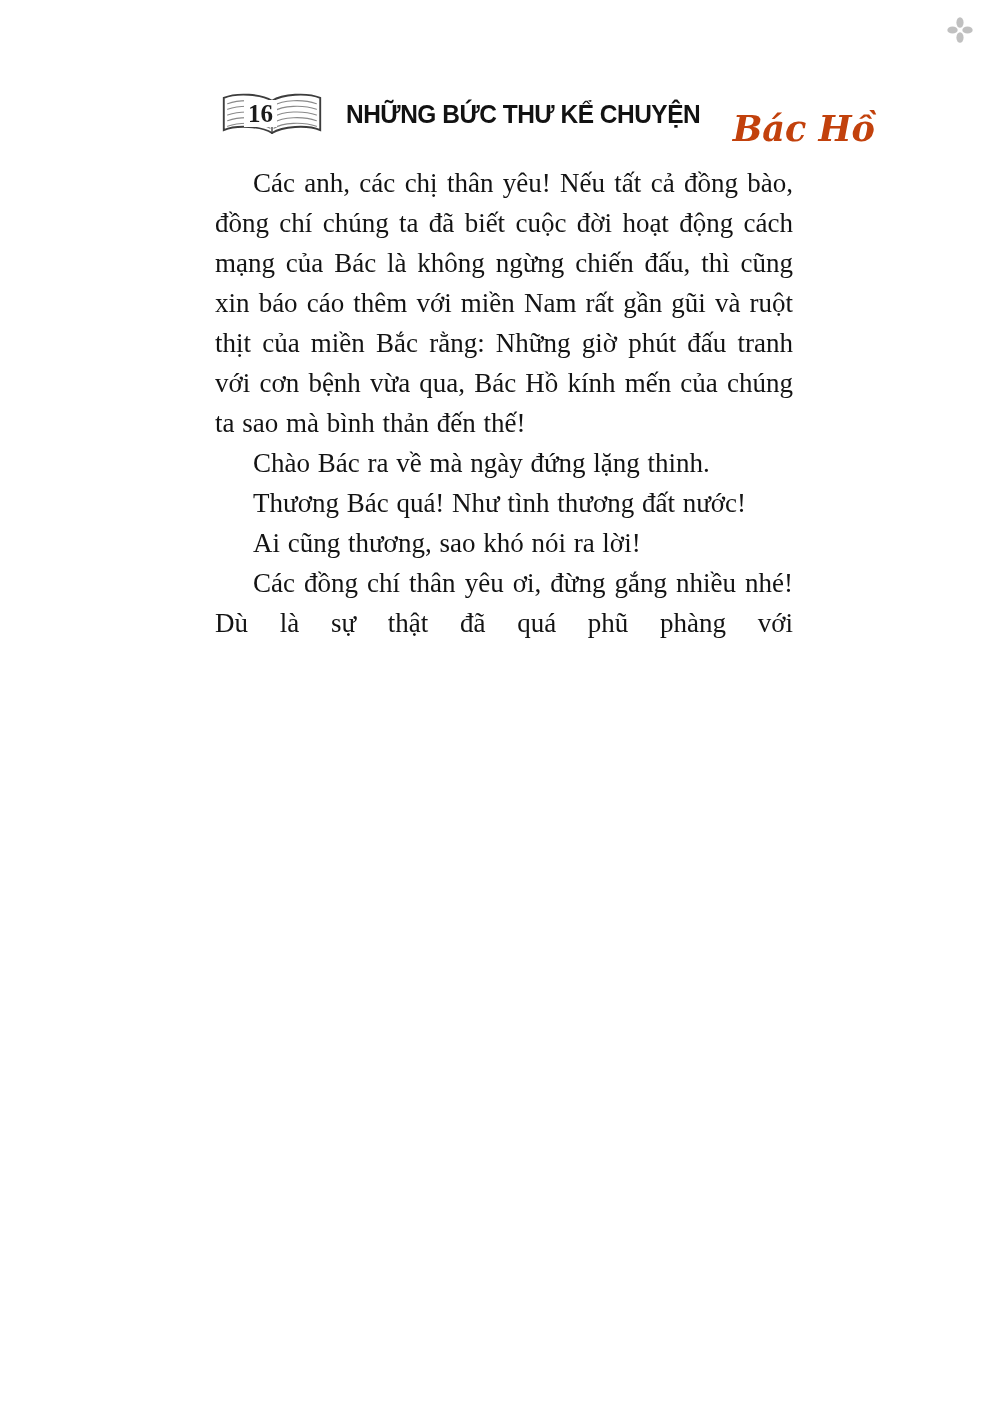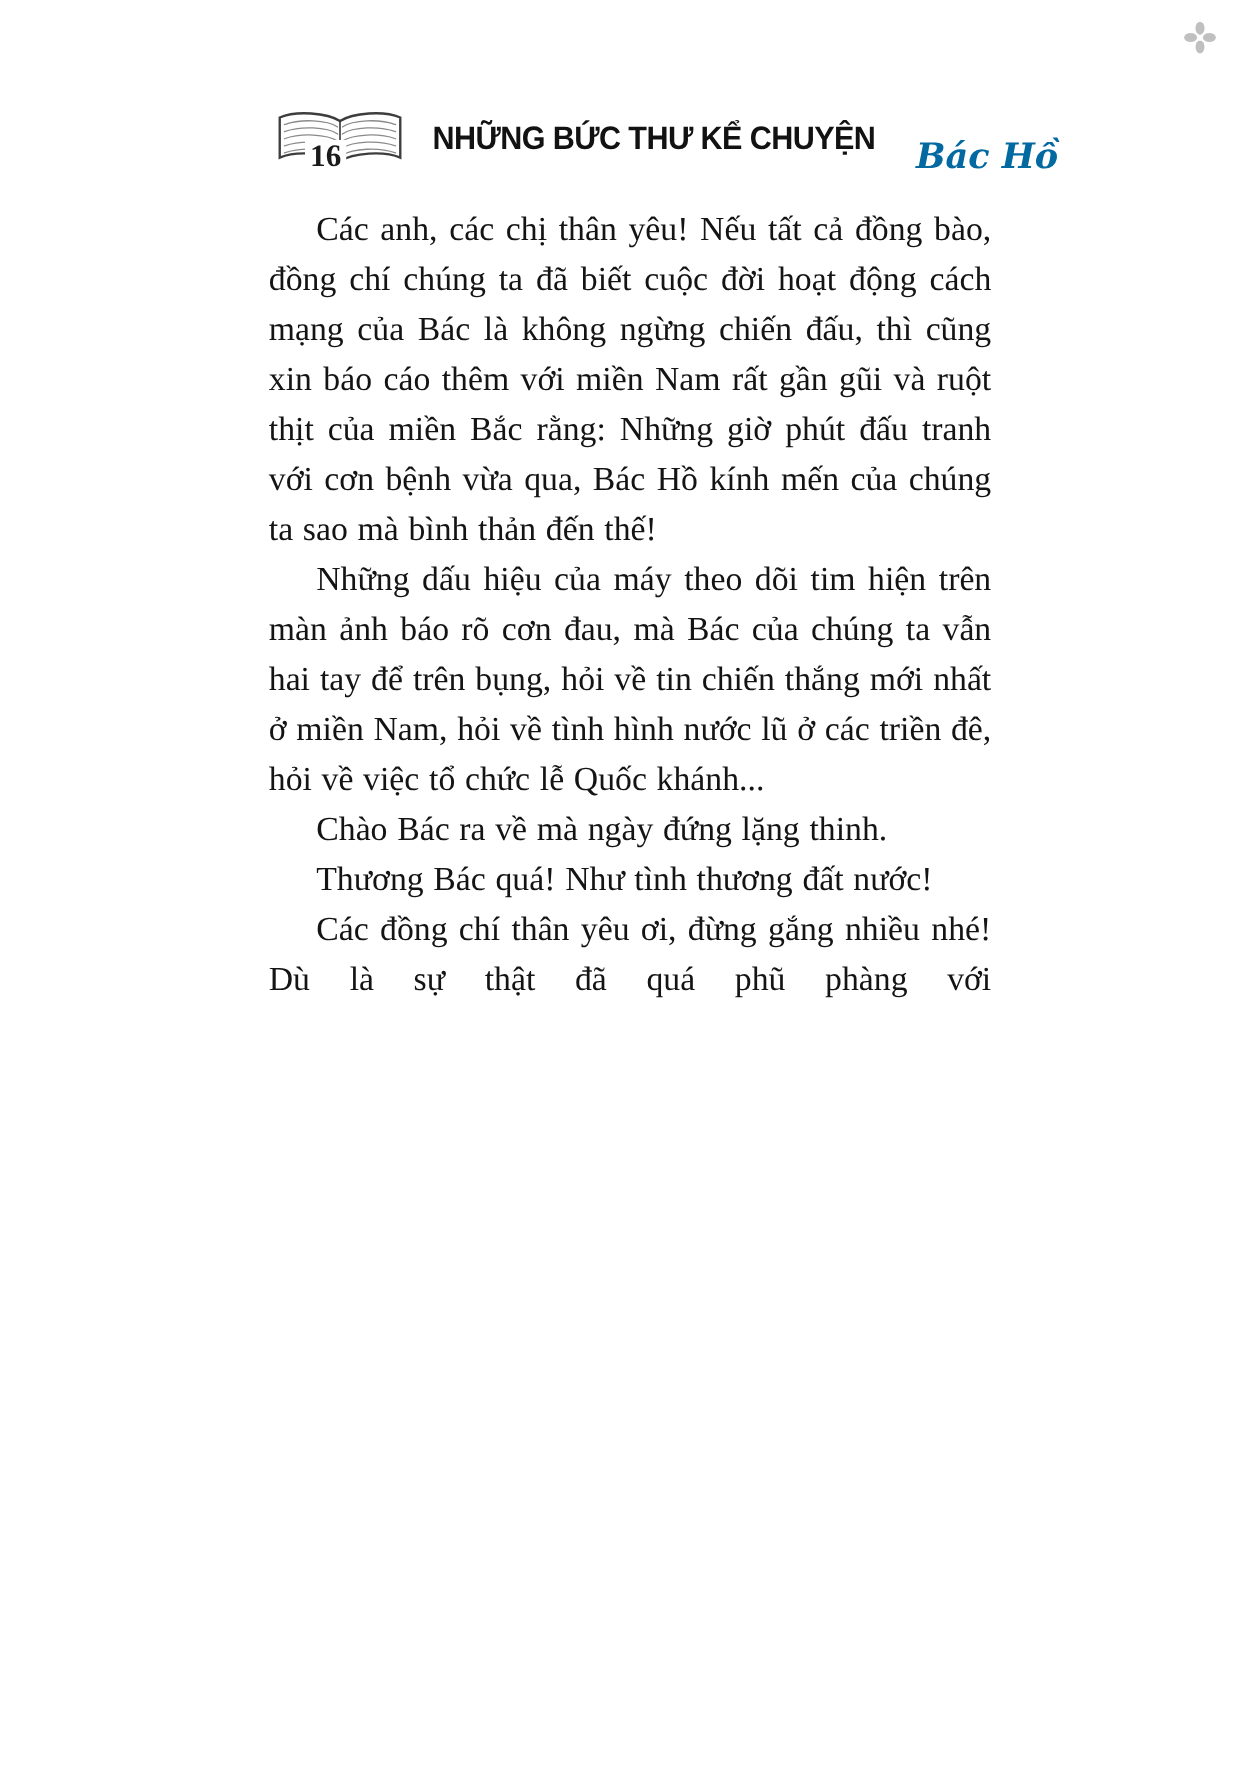--- a/index.html
+++ b/index.html
@@ -19,35 +19,35 @@
     opacity:.85;
   }
 
   
   .page-header {
     position:absolute; top:80px; left:220px; width:580px;
     display:flex; align-items:center;
   }
   .book-icon-wrap { position:relative; width:104px; height:50px; flex:0 0 auto; }
   .page-number {
-    position:absolute; left:24px; top:26px;
+    position:absolute; left:24px; top:10px;
     background:#ffffff; padding:0 4px;
     font-weight:bold; font-size:25px; line-height:1.1;
     color:#1b1b1b;
   }
   .header-title {
     font-family:"Liberation Sans","DejaVu Sans",sans-serif;
     font-weight:bold; font-size:26px; letter-spacing:-0.5px;
     color:#121212; margin-left:22px; white-space:nowrap;
     transform:scale(0.94,1); transform-origin:left center;
   }
   .header-title-script {
     font-family:"DejaVu Serif","Liberation Serif",serif;
-    font-style:italic; font-weight:bold; font-size:28px;
-    color:#0369a1; margin-left:10px; white-space:nowrap;margin-top:28px;
+    font-style:italic; font-weight:bold; font-size:35px;
+    color:#c2410c; margin-left:10px; white-space:nowrap;margin-top:28px;
   }
 
   
   .text-block {
     position:absolute; top:163px; left:215px; width:578px;
     font-size:27px; line-height:40px;
     text-align:justify;
     word-spacing:1px;
   }
   .text-block p { text-indent:38px;font-family:Liberation Serif, serif; }
@@ -91,17 +91,17 @@
       </g>
     </svg>
     <span class="page-number">16</span>
   </span>
   <span class="header-title">NHỮNG BỨC THƯ KỂ CHUYỆN</span>
   <span class="header-title-script">Bác Hồ</span>
 </div>
 
 <div class="text-block">
     <p class="para">Các anh, các chị thân yêu! Nếu tất cả đồng bào, đồng chí chúng ta đã biết cuộc đời hoạt động cách mạng của Bác là không ngừng chiến đấu, thì cũng xin báo cáo thêm với miền Nam rất gần gũi và ruột thịt của miền Bắc rằng: Những giờ phút đấu tranh với cơn bệnh vừa qua, Bác Hồ kính mến của chúng ta sao mà bình thản đến thế!</p>
-    <p class="para">Những dấu hiệu của máy theo dõi tim hiện trên màn ảnh báo rõ cơn đau, mà Bác của chúng ta vẫn hai tay để trên bụng, hỏi về tin chiến thắng mới nhất ở miền Nam, hỏi về tình hình nước lũ ở các triền đê, hỏi về việc tổ chức lễ Quốc khánh...</p>
     <p class="verse">Chào Bác ra về mà ngày đứng lặng thinh.</p>
     <p class="verse">Thương Bác quá! Như tình thương đất nước!</p>
+    <p class="verse">Ai cũng thương, sao khó nói ra lời!</p>
     <p class="para-last">Các đồng chí thân yêu ơi, đừng gắng nhiều nhé! Dù là sự thật đã quá phũ phàng với</p>
   </div>
 
 </body></html>

